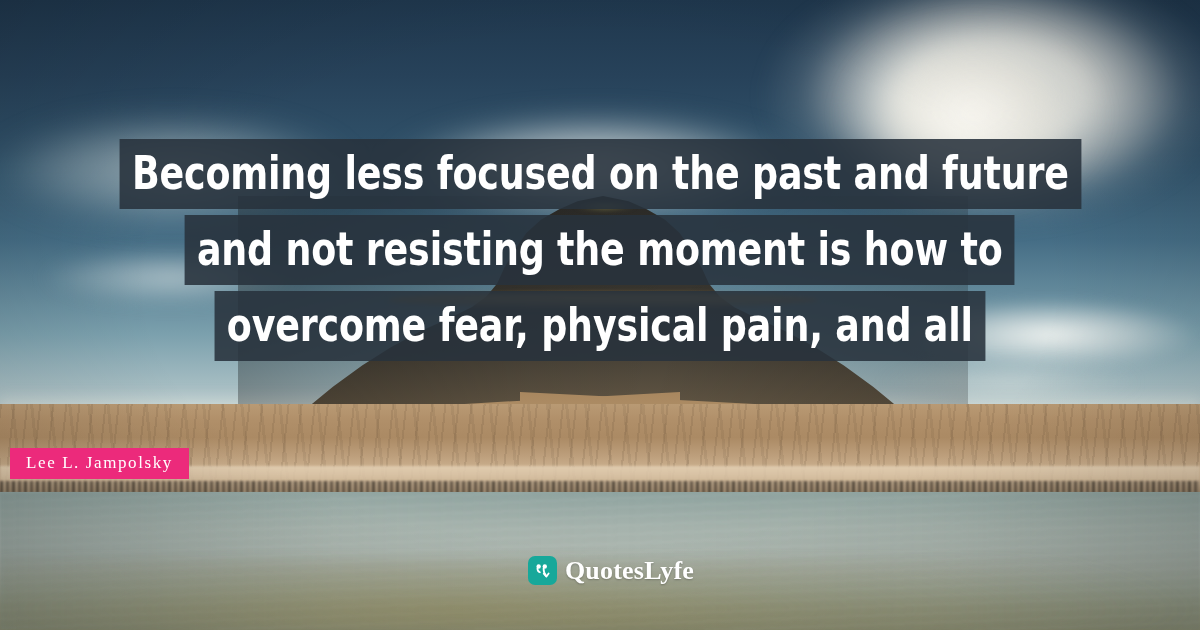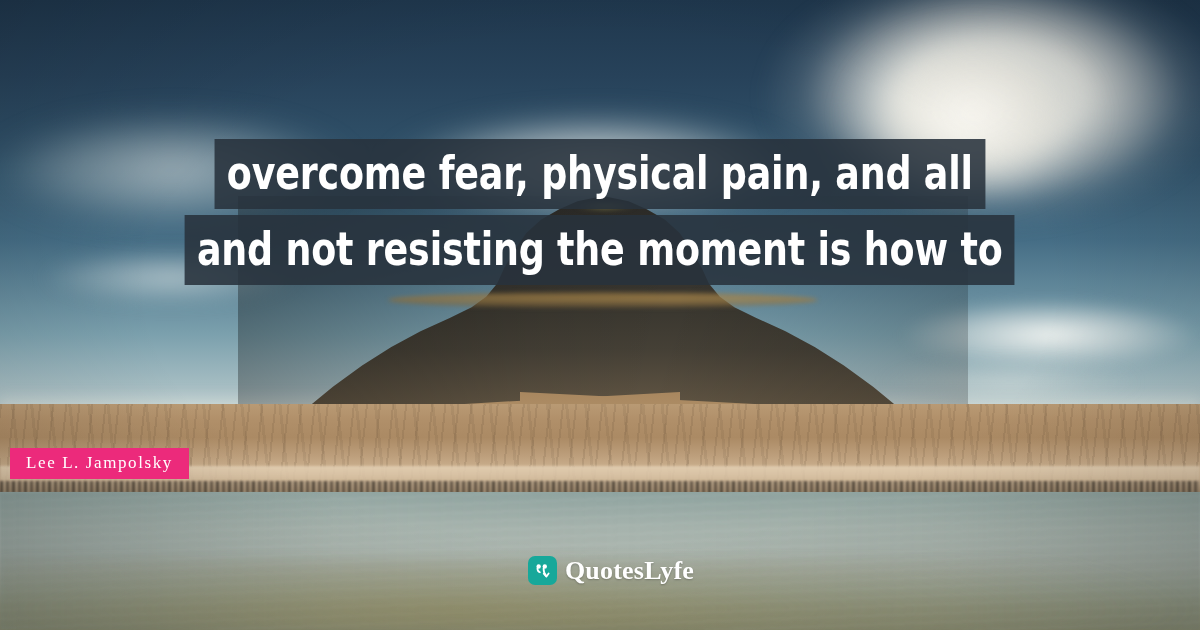--- a/index.html
+++ b/index.html
@@ -374,22 +374,23 @@
     <div class="bg-layer land-streaks"></div>
     <div class="bg-layer shore-pale"></div>
     <div class="bg-layer shore-rocks"></div>
     <div class="bg-layer water"></div>
     <div class="bg-layer water-sheen"></div>
     <div class="bg-layer water-warm"></div>
     <div class="bg-layer photo-vignette"></div>
   </div>
 
   <div class="quote-block">
+    <div class="q-line"><span>Becoming less focused on the past and future</span></div>
+    <div class="q-line"><span>and not resisting the moment is how to</span></div>
     <div class="q-line"><span>overcome fear, physical pain, and all</span></div>
-    <div class="q-line"><span>and not resisting the moment is how to</span></div>
   </div>
 
   <div class="author-wrap">
     <span class="author-badge">Lee L. Jampolsky</span>
   </div>
 
   <div class="logo">
     <span class="logo-inner">
       <span class="logo-mark">
         <svg width="21" height="21" viewBox="0 0 24 24" aria-hidden="true">

